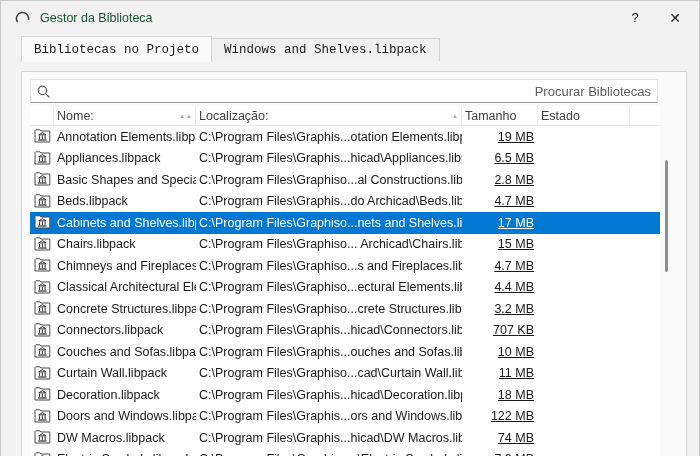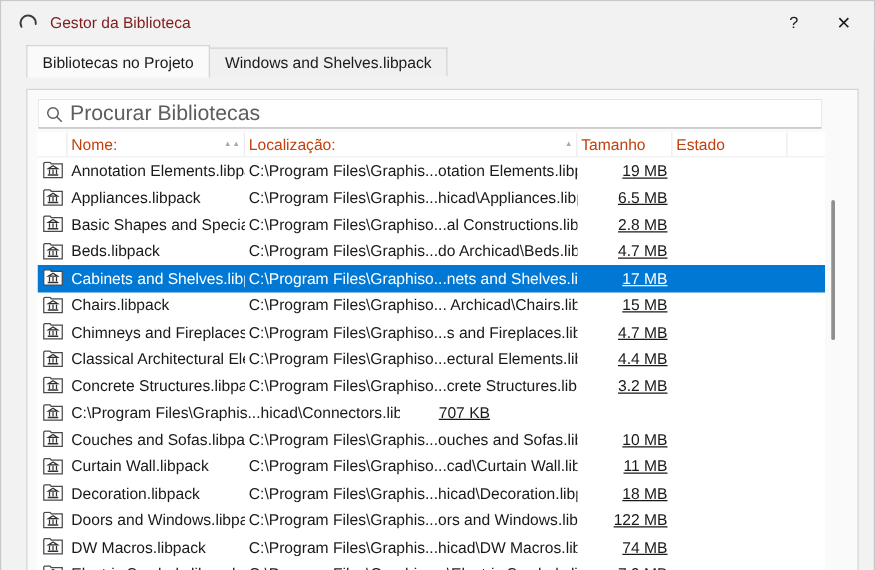--- a/index.html
+++ b/index.html
@@ -11,30 +11,30 @@
     background: #f2f2f2; overflow: hidden;
     border: 1px solid #c9c9c9; border-bottom: none;
   }
 
   
   .titlebar {
     height: 33px; display: flex; align-items: center;
     padding-left: 14px; background: #f2f2f2;
   }
   .titlebar .app-icon { width: 16px; height: 16px; margin-right: 9px; flex: 0 0 auto; }
-  .titlebar .title { font-size: 12.5px; color: #7f1d1d; }
+  .titlebar .title { font-size: 12.5px; color: #14532d; }
   .titlebar .spacer { flex: 1; }
   .tb-btn {
     width: 40px; height: 33px; display: flex; align-items: center; justify-content: center;
     font-size: 13px; color: #1b1b1b; cursor: default; background: transparent; border: none;
   }
   .tb-btn.close { font-size: 14px; margin-right: 4px; }
 
   
-  .tabstrip { display: flex; align-items: flex-end; padding-left: 20px; height: 27px; position: relative; z-index: 2; }
+  .tabstrip { display: flex; align-items: flex-end; padding-left: 20px; height: 27px; position: relative; z-index: 2; font-family: Liberation Mono, monospace; }
   .tab {
     font-size: 12.5px; padding: 0 12px; display: flex; align-items: center;
     border: 1px solid #d4d4d4; border-bottom: none; color: #1b1b1b; white-space: nowrap;
   }
   .tab.active { background: #fafafa; height: 26px; margin-bottom: -1px; position: relative; z-index: 3; }
   .tab.inactive { background: #f0f0f0; height: 23px; border-left: none; }
 
   
   .panel {
     position: absolute; left: 20px; top: 70px; width: 666px; height: 400px;
@@ -44,29 +44,29 @@
 
   
   .searchbox {
     display: flex; align-items: center; height: 24px; width: 628px;
     background: #ffffff; border: 1px solid #e3e3e3; border-bottom: 1px solid #9a9a9a;
     border-radius: 2px; padding: 0 6px;
   }
   .searchbox svg { flex: 0 0 auto; margin-right: 6px; }
   .searchbox input {
     border: none; outline: none; flex: 1; font-family: "Liberation Sans", sans-serif;
-    font-size: 17px; color: #000000; background: transparent;
+    font-size: 13px; color: #000000; background: transparent; text-align: right;
   }
   .searchbox input::placeholder { color: #5d5d5d; opacity: 1; }
 
   
   .table { width: 630px; margin-top: 3px; background: #ffffff; font-size: 12.5px; }
   .thead { display: flex; height: 20px; align-items: center; background: #ffffff; border-bottom: 1px solid #ececec; }
   .th { display: flex; align-items: center; height: 100%; border-right: 1px solid #ececec; overflow: hidden; white-space: nowrap; }
-  .th .lbl { padding-left: 3px; color: #c2410c; }
+  .th .lbl { padding-left: 3px; color: #404040; }
   .sort { margin-left: auto; padding-right: 2px; font-size: 6px; color: #a9a9a9; letter-spacing: 1px; line-height: 1; }
 
   .col-icon   { width: 24px;  flex: 0 0 auto; }
   .col-name   { width: 142px; flex: 0 0 auto; }
   .col-loc    { width: 266px; flex: 0 0 auto; }
   .col-size   { width: 76px;  flex: 0 0 auto; }
   .col-status { width: 92px;  flex: 0 0 auto; }
   .col-extra  { width: 30px;  flex: 0 0 auto; border-right: none; }
 
   .tbody { height: 334px; overflow: hidden; background: #ffffff; }
@@ -284,20 +284,21 @@
     <span class="cell c-icon">
       <svg width="17" height="15" viewBox="0 0 17 15">
         <path d="M1 3.2 L1 13 L15.8 13 L15.8 2 L7 2 L6 0.8 L1.8 0.8 L1 1.6 Z" fill="#ffffff" stroke="#4a4a4a" stroke-width="1"></path>
         <path d="M8.4 3.6 L4.7 5.9 L12.1 5.9 Z" fill="none" stroke="#303030" stroke-width="1"></path>
         <line x1="5.6" y1="6.6" x2="5.6" y2="10.2" stroke="#303030" stroke-width="1"></line>
         <line x1="8.4" y1="6.6" x2="8.4" y2="10.2" stroke="#303030" stroke-width="1"></line>
         <line x1="11.2" y1="6.6" x2="11.2" y2="10.2" stroke="#303030" stroke-width="1"></line>
         <line x1="4.2" y1="11" x2="12.6" y2="11" stroke="#303030" stroke-width="1.2"></line>
       </svg>
     </span>
+    <span class="cell c-name">Connectors.libpack</span>
     <span class="cell c-loc">C:\Program Files\Graphis...hicad\Connectors.libpack</span>
     <span class="cell c-size">707 KB</span>
     <span class="cell c-status"></span>
   </div>
             <div class="row">
     <span class="cell c-icon">
       <svg width="17" height="15" viewBox="0 0 17 15">
         <path d="M1 3.2 L1 13 L15.8 13 L15.8 2 L7 2 L6 0.8 L1.8 0.8 L1 1.6 Z" fill="#ffffff" stroke="#4a4a4a" stroke-width="1"></path>
         <path d="M8.4 3.6 L4.7 5.9 L12.1 5.9 Z" fill="none" stroke="#303030" stroke-width="1"></path>
         <line x1="5.6" y1="6.6" x2="5.6" y2="10.2" stroke="#303030" stroke-width="1"></line>

